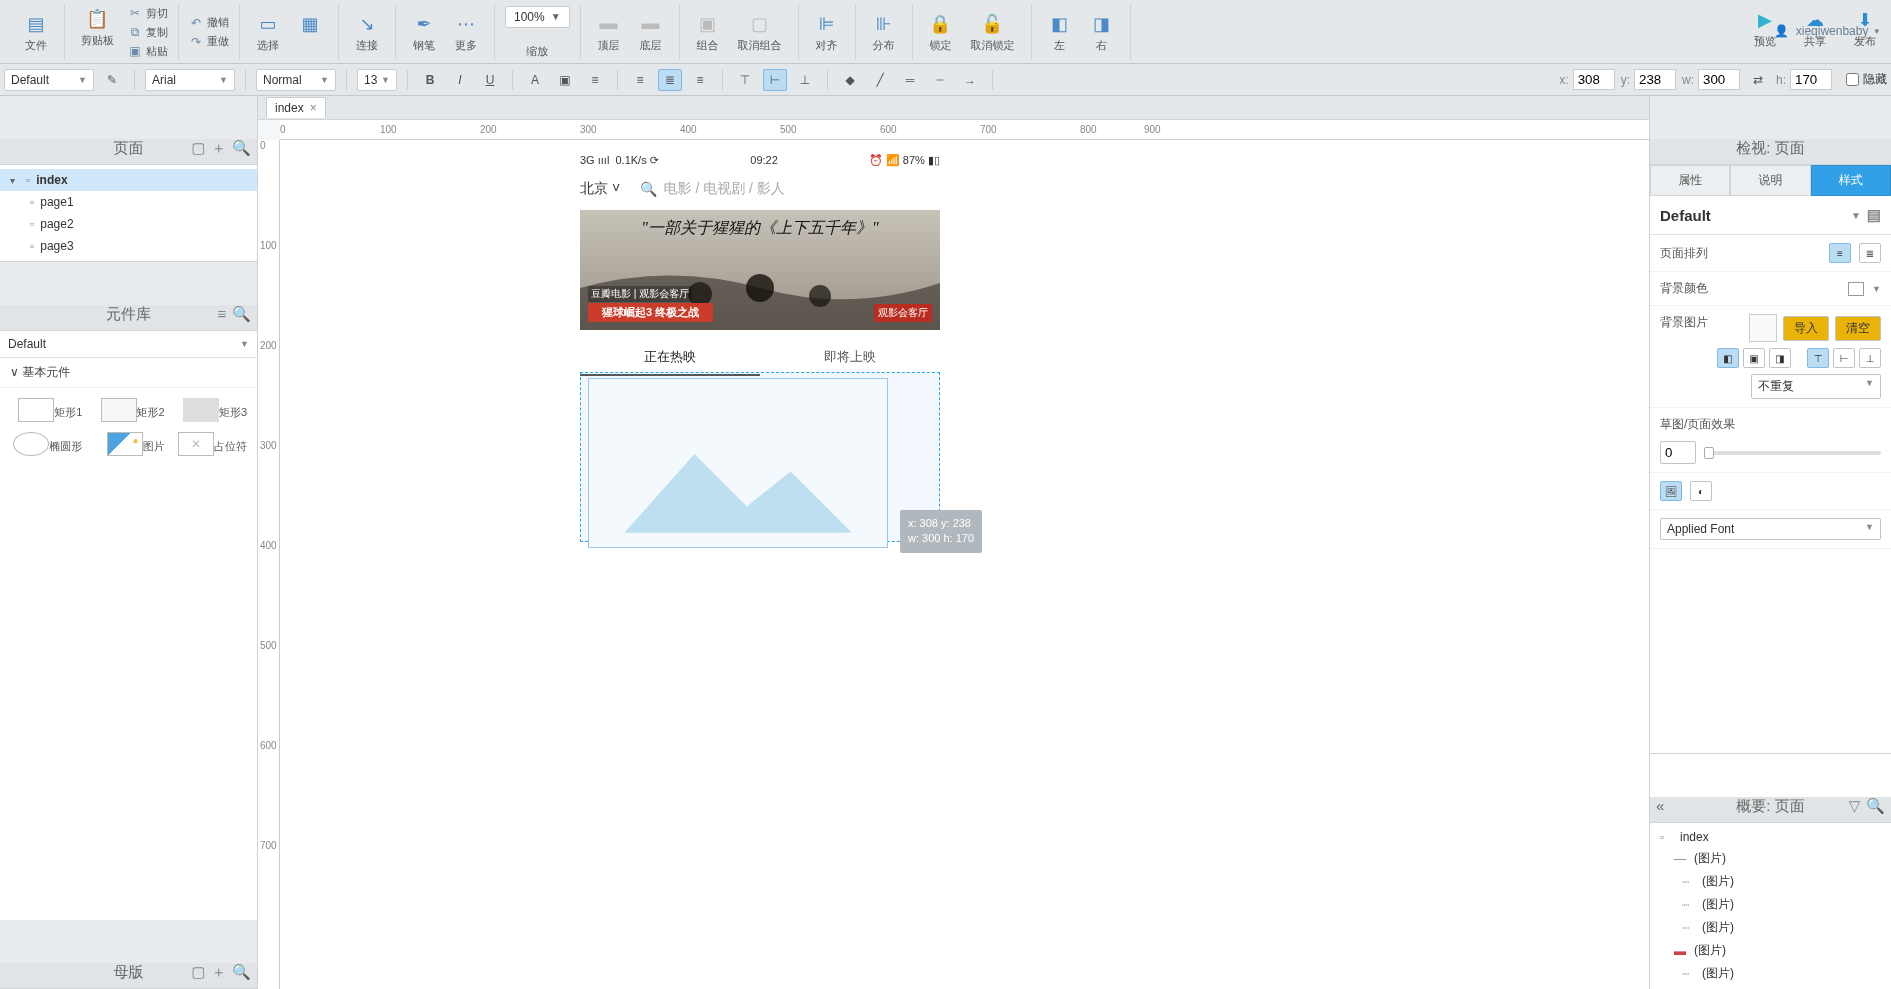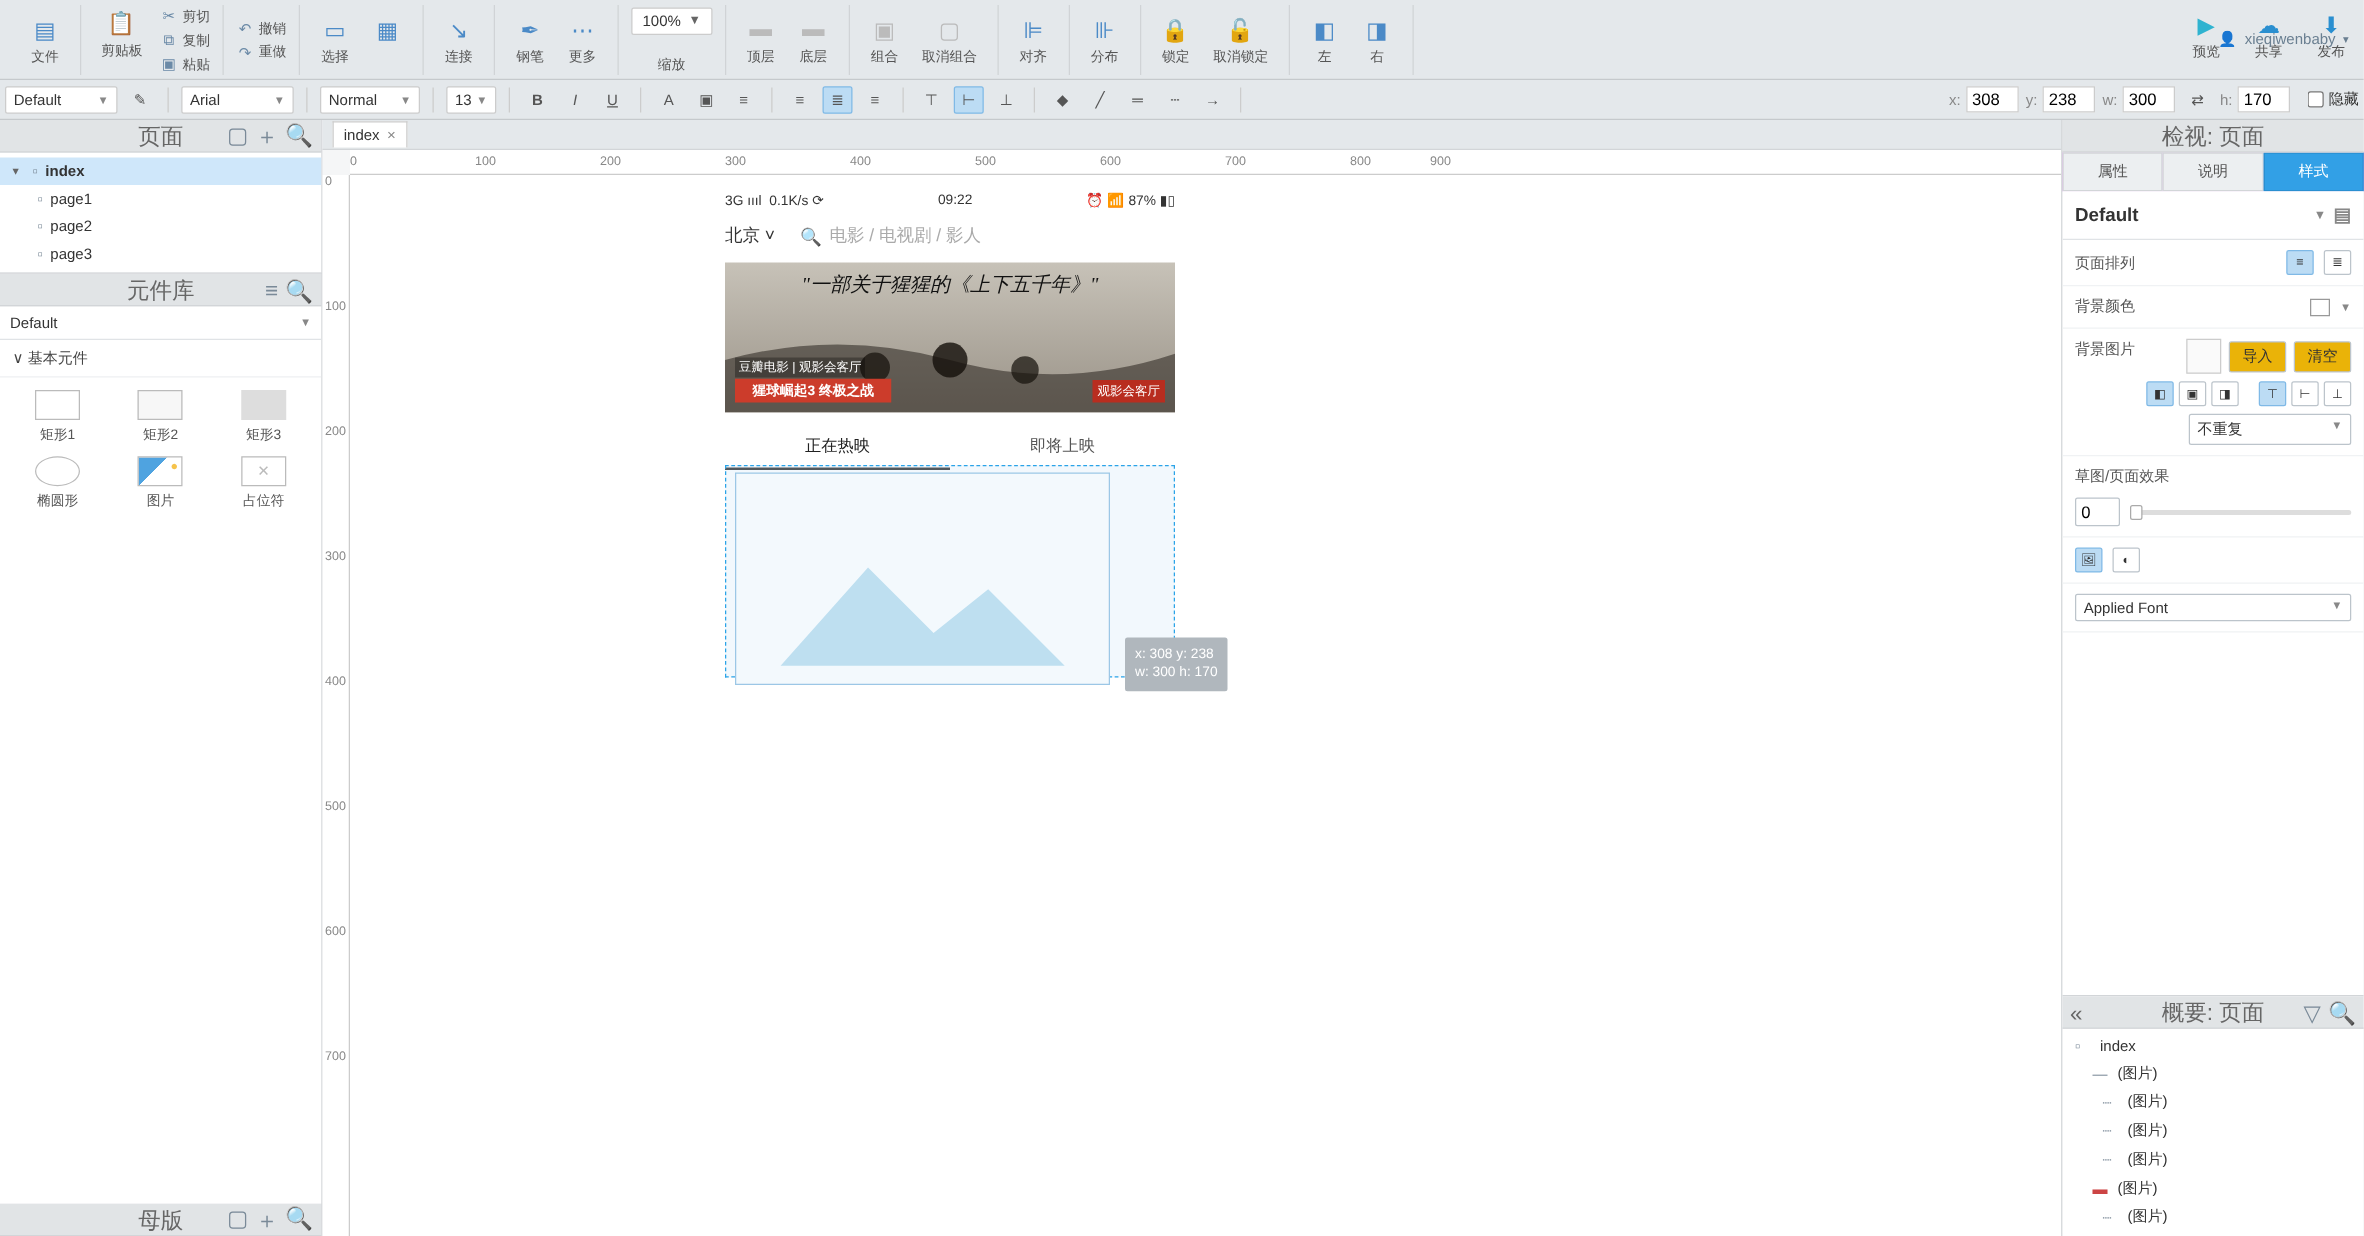--- a/index.html
+++ b/index.html
@@ -27,36 +27,36 @@
 .fmt-btn { width: 24px; height: 22px; display: flex; align-items: center; justify-content: center; border: 1px solid transparent; border-radius: 2px; cursor: pointer; color: #555; }
 .fmt-btn.active { background: #bcdcf4; border-color: #7fb9e6; }
 .fmt-sep { width: 1px; height: 20px; background: #ccc; margin: 0 4px; }
 .fmt-coord { display: flex; align-items: center; gap: 4px; }
 .fmt-coord input { width: 42px; border: 1px solid #ccc; padding: 2px 4px; background: #fff; }
 .fmt-coord .l { color: #888; }
 
 
 .workspace { display: flex; height: calc(100% - 96px); }
 .left-col { width: 258px; background: #e8ebed; border-right: 1px solid #cfd2d5; display: flex; flex-direction: column; }
-.panel-head { display: flex; align-items: flex-end; justify-content: center; font-size: 18px; color: #666; background: #e1e4e6; border-bottom: 1px solid #d2d5d8; height: 26px; position: relative; }
+.panel-head { display: flex; align-items: flex-start; justify-content: center; font-size: 15px; color: #666; background: #e1e4e6; border-bottom: 1px solid #d2d5d8; height: 26px; position: relative; margin-top: 43px; }
 .panel-head .actions { position: absolute; right: 6px; display: flex; gap: 6px; color: #7a8a98; }
 .panel-head .actions span { cursor: pointer; }
 .page-tree { flex: 0 0 auto; background: #fff; padding: 4px 0; }
 .page-tree .node { display: flex; align-items: center; padding: 4px 10px; gap: 6px; cursor: pointer; }
 .page-tree .node.sel { background: #cfe7fa; }
 .page-tree .node .caret { width: 10px; font-size: 10px; color: #666; }
 .page-tree .node .ico { color: #7b8a98; }
 
 .lib-panel { flex: 1; display: flex; flex-direction: column; border-top: 1px solid #d2d5d8; min-height: 0; }
 .lib-body { flex: 1; background: #fff; overflow: auto; }
 .lib-sel { border-bottom: 1px solid #e0e3e6; padding: 6px 8px; display: flex; align-items: center; }
 .lib-sel .arr { margin-left: auto; font-size: 9px; color: #888; }
 .lib-cat { padding: 6px 10px; color: #444; border-bottom: 1px solid #eef0f2; }
 .lib-grid { display: grid; grid-template-columns: repeat(3, 1fr); gap: 10px; padding: 10px; }
-.lib-item { display: flex; flex-direction: column; align-items: center; cursor: grab; justify-content: flex-end; }
+.lib-item { display: flex; flex-direction: row; align-items: center; cursor: grab; justify-content: flex-end; }
 .lib-item .shape { width: 36px; height: 24px; border: 1px solid #bbb; background: #fff; display: flex; align-items: center; justify-content: center; }
 .lib-item .lbl { font-size: 11px; color: #555; margin-top: 4px; }
 
 
 .canvas-col { flex: 1; display: flex; flex-direction: column; background: #f5f6f7; min-width: 0; }
 .tab-bar { height: 24px; background: #e4e8eb; border-bottom: 1px solid #d2d5d8; display: flex; align-items: center; padding-left: 8px; }
 .tab { display: flex; align-items: center; background: #fff; border: 1px solid #ccc; border-bottom: none; padding: 3px 8px; font-size: 12px; gap: 6px; }
 .tab .x { color: #888; cursor: pointer; }
 
 .canvas-wrap { flex: 1; position: relative; overflow: hidden; }

